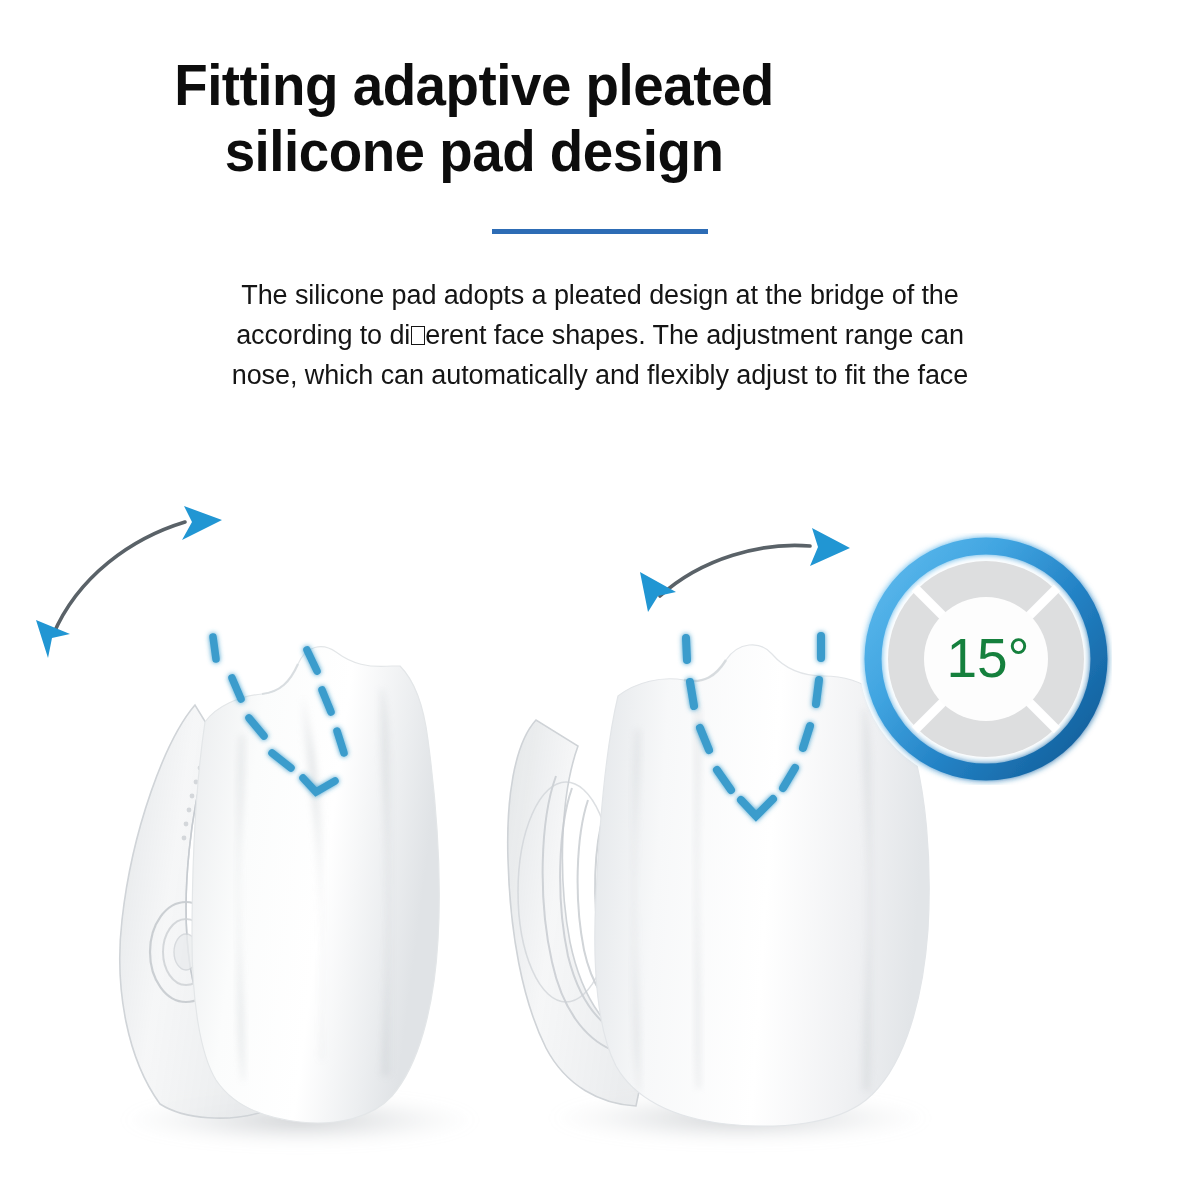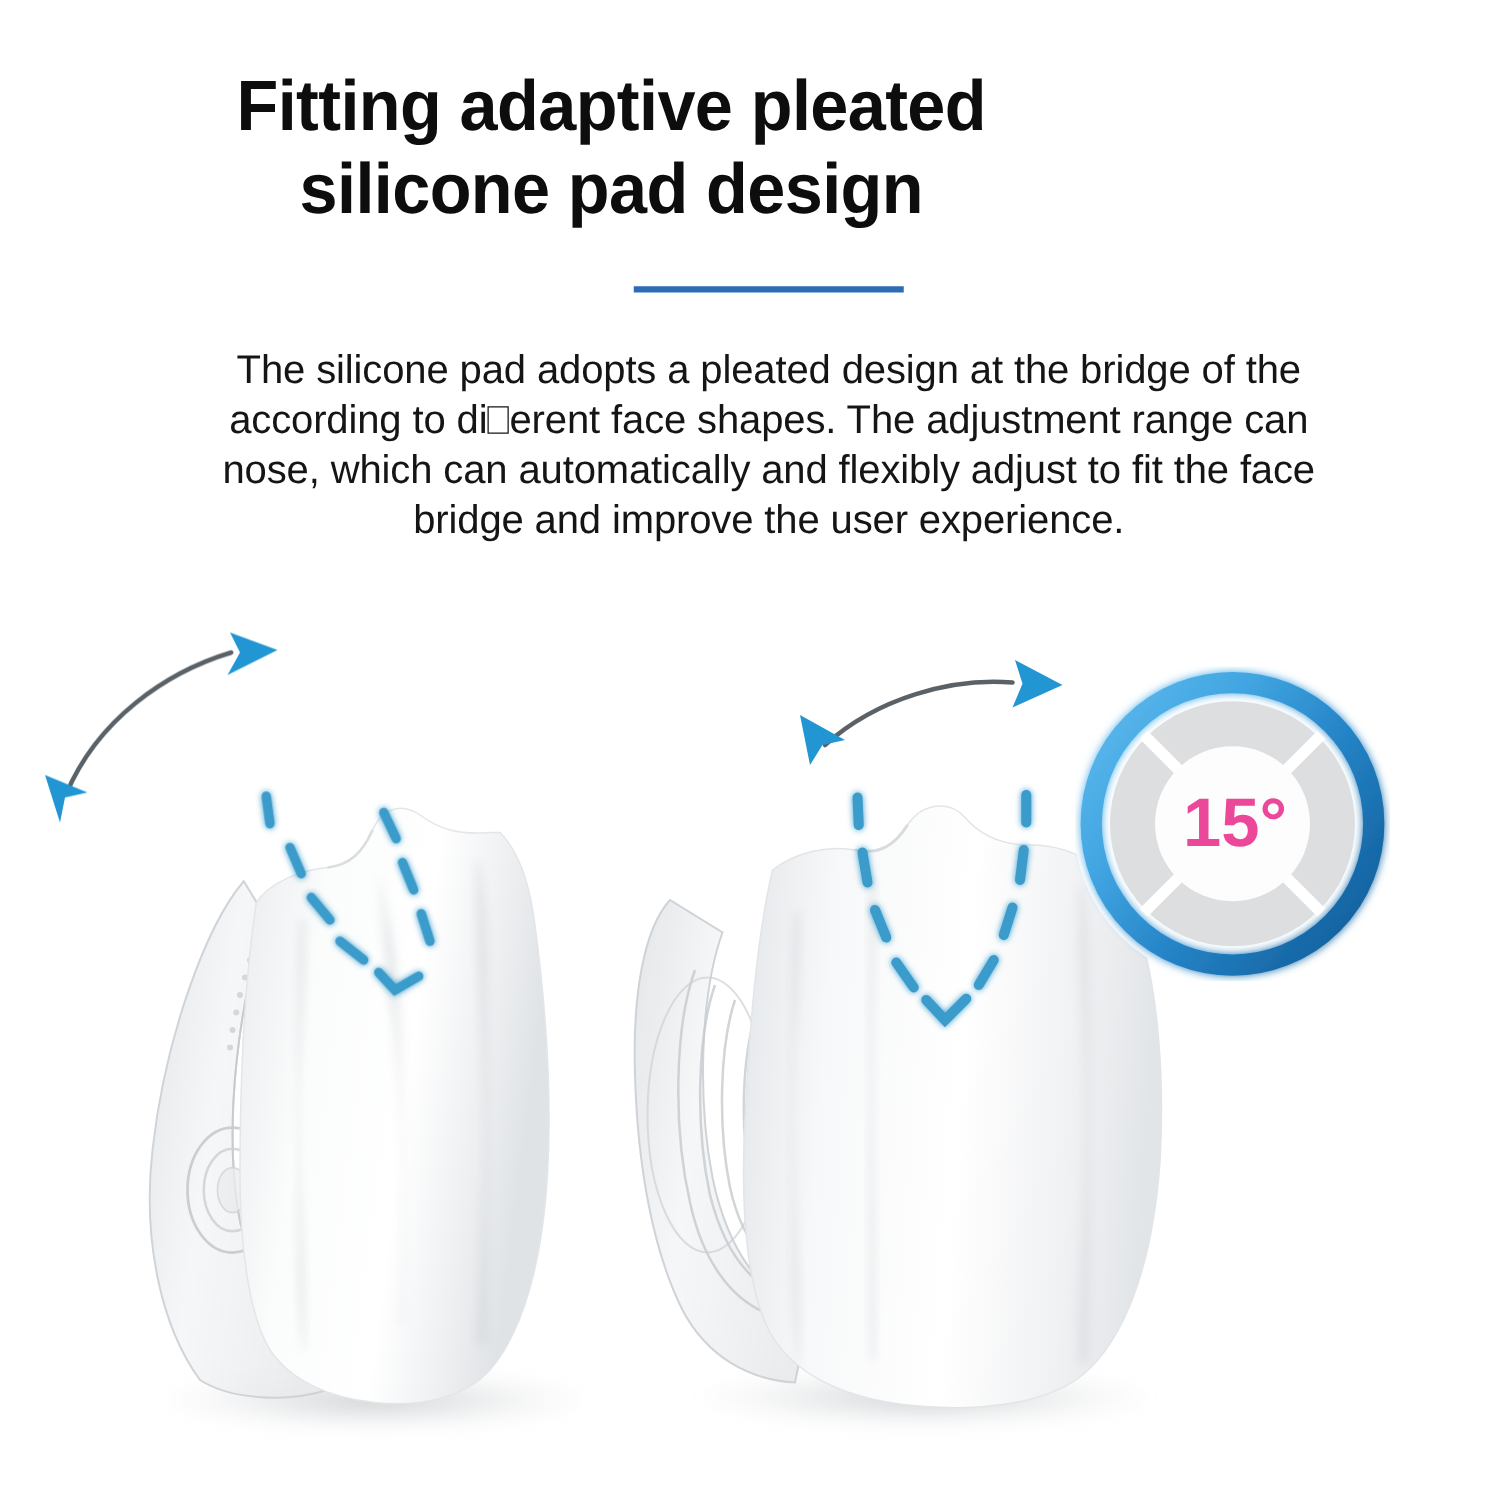--- a/index.html
+++ b/index.html
@@ -14,21 +14,20 @@
     overflow: hidden;
     font-family: "Liberation Sans", sans-serif;
     -webkit-font-smoothing: antialiased;
   }
 
   
   #header {
     position: absolute;
     left: 0; top: 0;
     width: 948px;
-    margin-left: 15px;
   }
   #title {
     margin: 0;
     padding-top: 52px;
     text-align: center;
     color: #0d0d0d;
     font-family: "Liberation Sans", sans-serif;
     font-weight: bold;
     font-size: 57px;
     line-height: 66px;
@@ -49,21 +48,21 @@
 
   #subtitle {
     position: absolute;
     left: 100px;
     top: 275px;
     width: 1000px;
     margin: 0;
     text-align: center;
     color: #151515;
     font-family: "Liberation Sans", sans-serif;
-    font-size: 32px;
+    font-size: 27px;
     line-height: 40px;
     letter-spacing: -0.1px;
   }
   #subtitle .pline { display: block; }
   .tofu {
     display: inline-block;
     width: 0.52em;
     height: 0.70em;
     border: 1.6px solid #151515;
     vertical-align: -0.04em;
@@ -100,22 +99,22 @@
     position: absolute;
     left: 0;
     top: 0;
     width: 252px;
     height: 252px;
     display: flex;
     align-items: center;
     justify-content: center;
     font-family: "Liberation Sans", sans-serif;
     font-size: 55px;
-    font-weight: bold;
-    color: #ec4899;
+    font-weight: normal;
+    color: #15803d;
     letter-spacing: 0px;
     padding-left: 4px;
     padding-bottom: 2px;
     box-sizing: border-box;
     pointer-events: none;
   }
 </style>
 </head>
 <body>
 
@@ -125,21 +124,20 @@
     <span class="tline">Fitting adaptive pleated</span>
     <span class="tline">silicone pad design</span>
   </h1>
 
   <div id="divider"></div>
 
   <p id="subtitle">
     <span class="pline">The silicone pad adopts a pleated design at the bridge of the</span>
     <span class="pline"><span>according to di</span><span class="tofu"></span><span>erent face shapes. The adjustment range can</span></span>
     <span class="pline">nose, which can automatically and flexibly adjust to fit the face</span>
-    <span class="pline">bridge and improve the user experience.</span>
   </p>
 </div>
 
 <div id="stage">
 
   <svg class="illus-svg" viewBox="0 0 1200 700" xmlns="http://www.w3.org/2000/svg">
     <defs>
       <linearGradient id="bodyGradL" x1="0" y1="0" x2="1" y2="0.25">
         <stop offset="0%" stop-color="#e9ebed"></stop>
         <stop offset="30%" stop-color="#fbfcfc"></stop>

